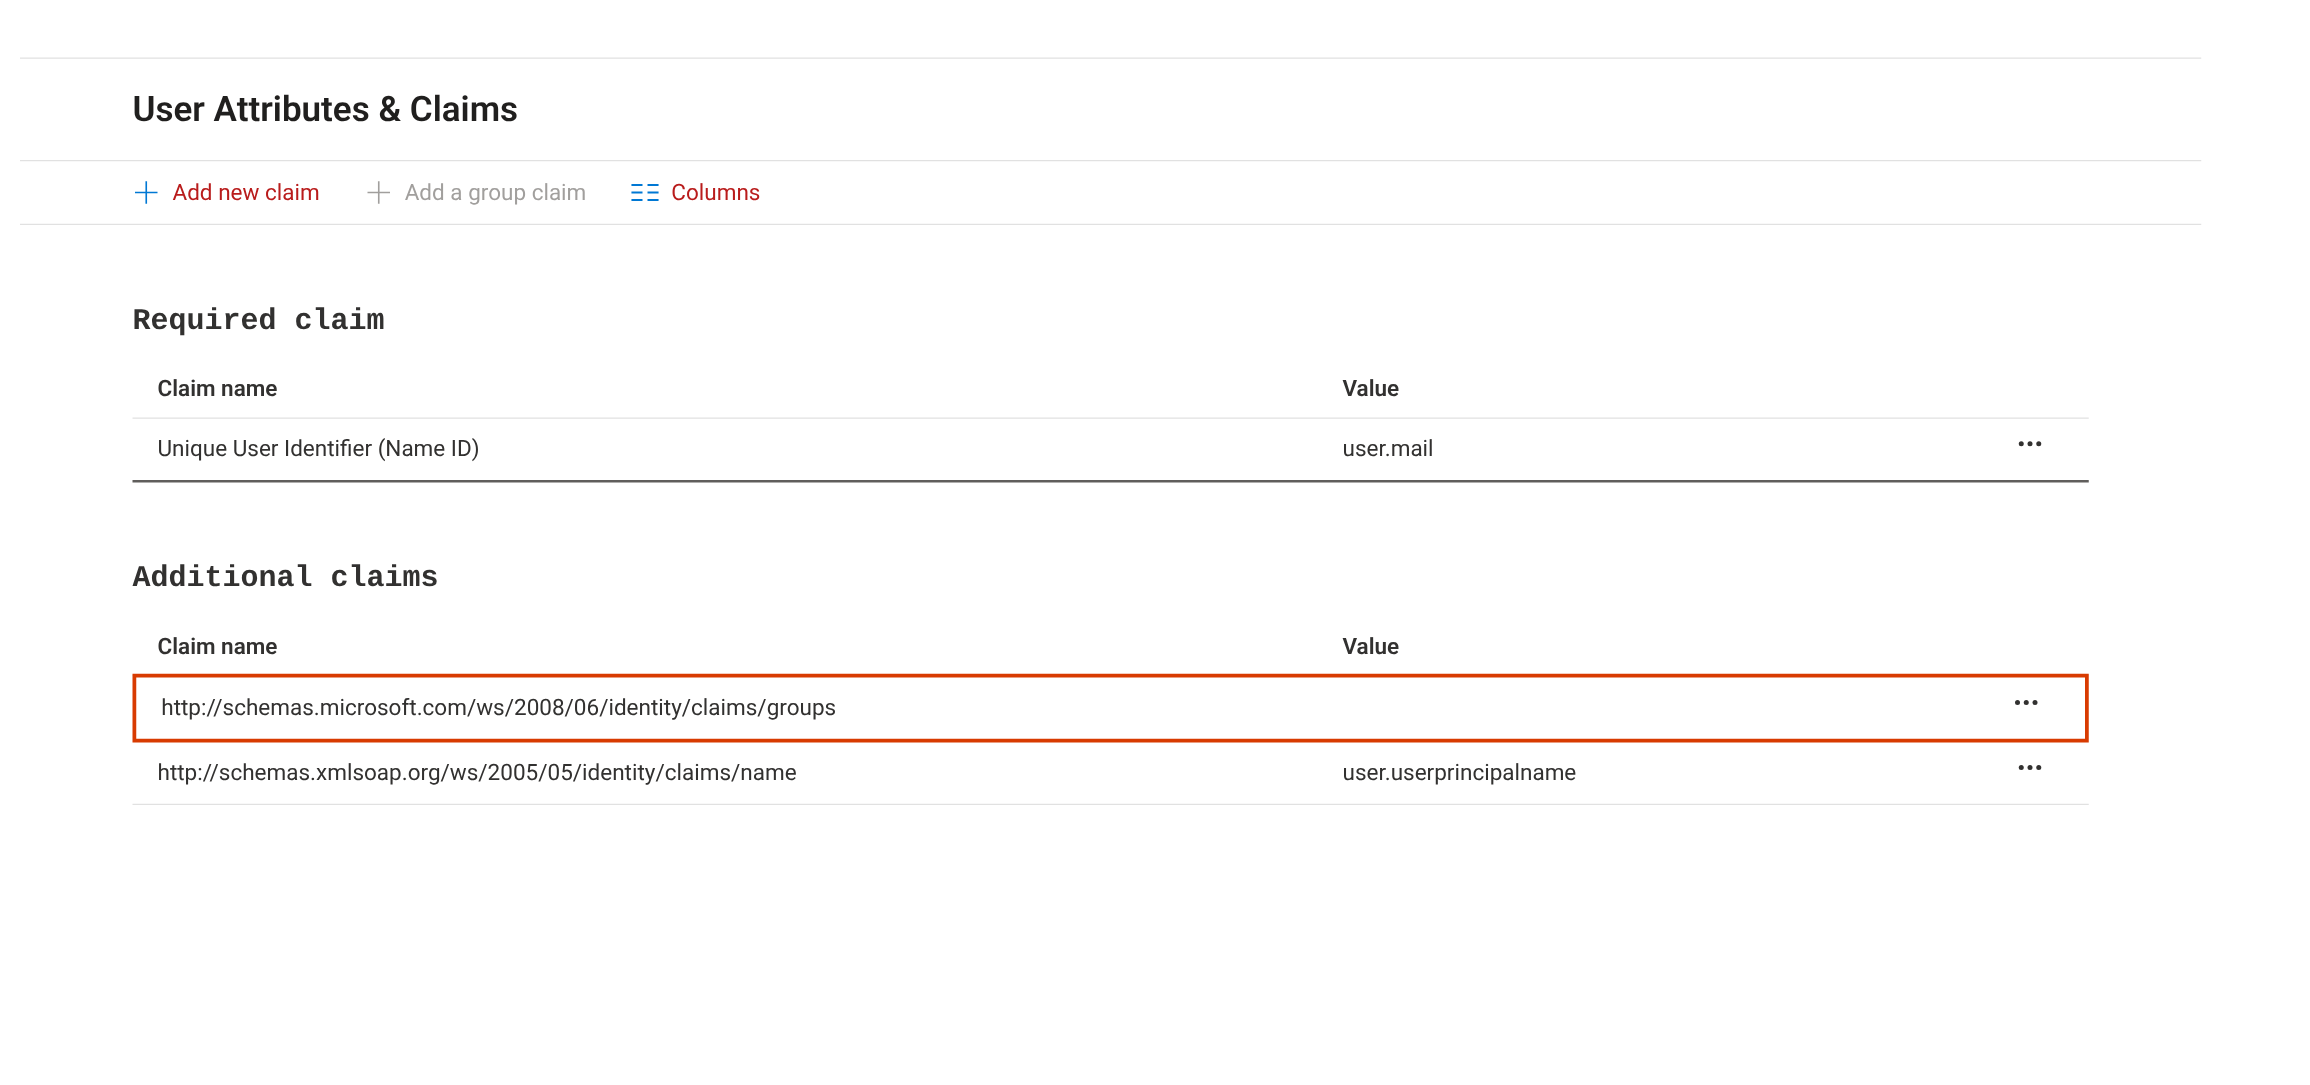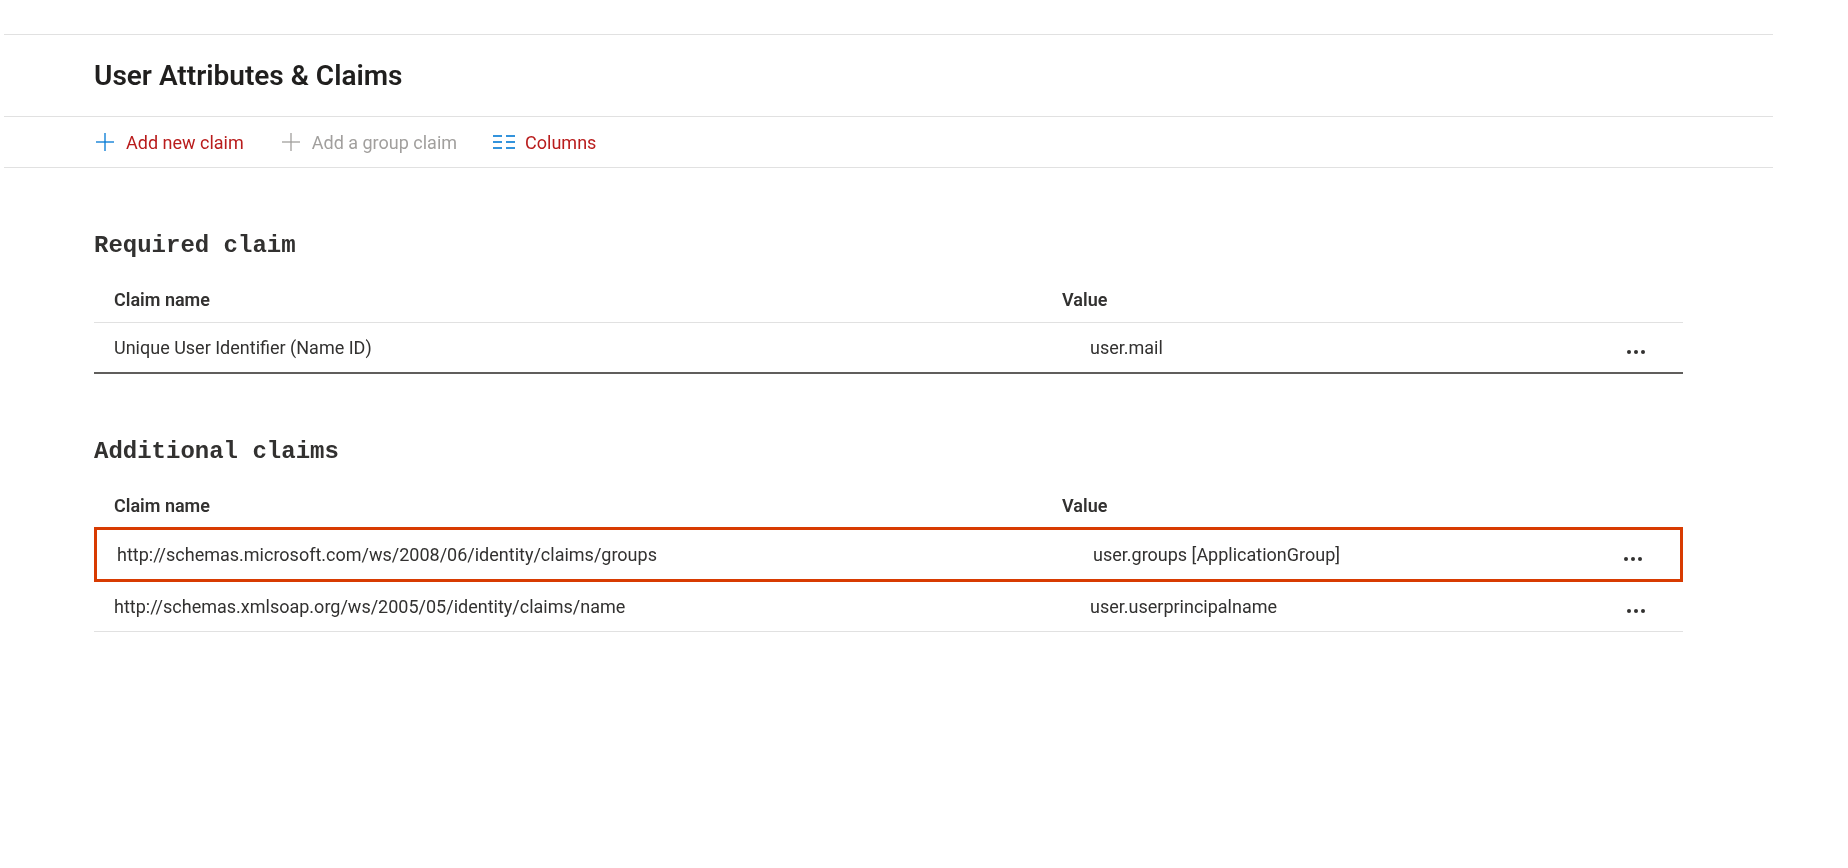--- a/index.html
+++ b/index.html
@@ -8,21 +8,21 @@
       padding: 0;
     }
     body {
       font-family: "Segoe UI", -apple-system, BlinkMacSystemFont, Roboto, "Helvetica Neue", sans-serif;
       background: #ffffff;
       color: #323130;
       font-size: 14px;
     }
     .page {
       width: 1777px;
-      padding: 4px;
+      padding: 16px;
     }
     .top-border {
       border-top: 1px solid #e1e1e1;
       margin-top: 30px;
     }
     .page-title {
       font-size: 28px;
       font-weight: 600;
       color: #201f1e;
       padding: 24px 0 24px 90px;
@@ -88,22 +88,21 @@
     }
     .table-header .col {
       font-weight: 600;
       font-size: 18px;
       color: #323130;
     }
     .table-row {
       display: flex;
       padding: 14px 20px;
       border-bottom: 1px solid #e1e1e1;
-      align-items: flex-end;
-      gap: 28px;
+      align-items: flex-start;
     }
     .table-row.strong-border {
       border-bottom: 2px solid #605e5c;
     }
     .table-row.highlighted {
       border: 3px solid #d83b01;
       margin-top: -2px;
     }
     .col-name {
       flex: 0 0 920px;
@@ -200,21 +199,20 @@
     </div>
 
     <h2 class="section-heading additional">Additional claims</h2>
     <div class="table">
       <div class="table-header">
         <div class="col col-name">Claim name</div>
         <div class="col col-value">Value</div>
       </div>
       <div class="table-row highlighted">
         <div class="col-name">http://schemas.microsoft.com/ws/2008/06/identity/claims/groups</div>
-        <div class="col-value">user.groups [ApplicationGroup]</div>
         <div class="col-actions">
           <button class="more-btn">
             <span class="more-dot"></span>
             <span class="more-dot"></span>
             <span class="more-dot"></span>
           </button>
         </div>
       </div>
       <div class="table-row">
         <div class="col-name">http://schemas.xmlsoap.org/ws/2005/05/identity/claims/name</div>

